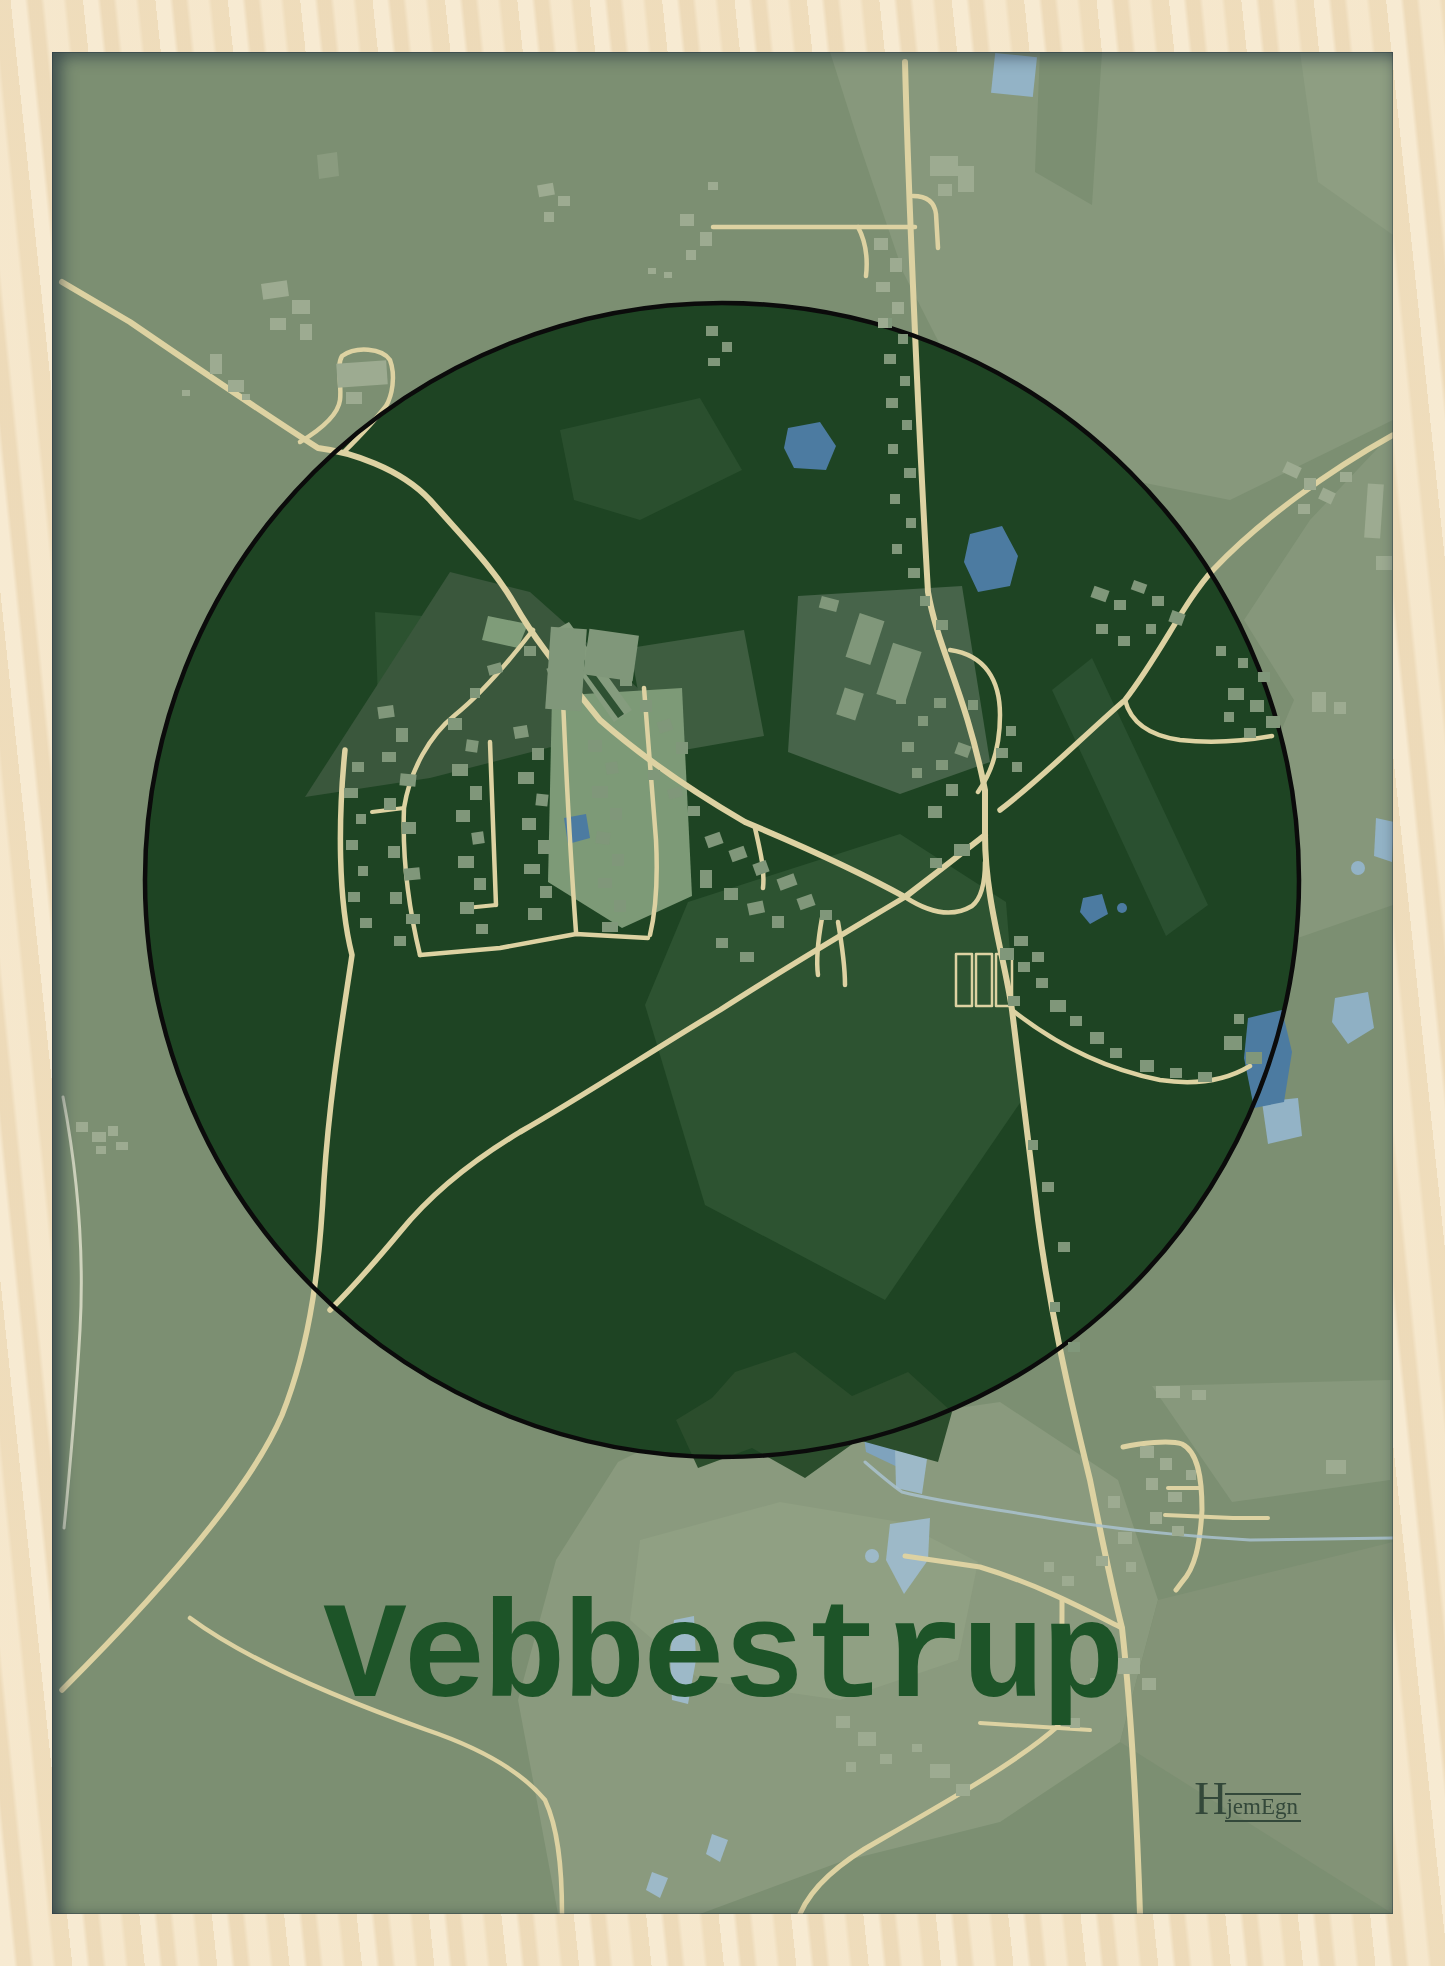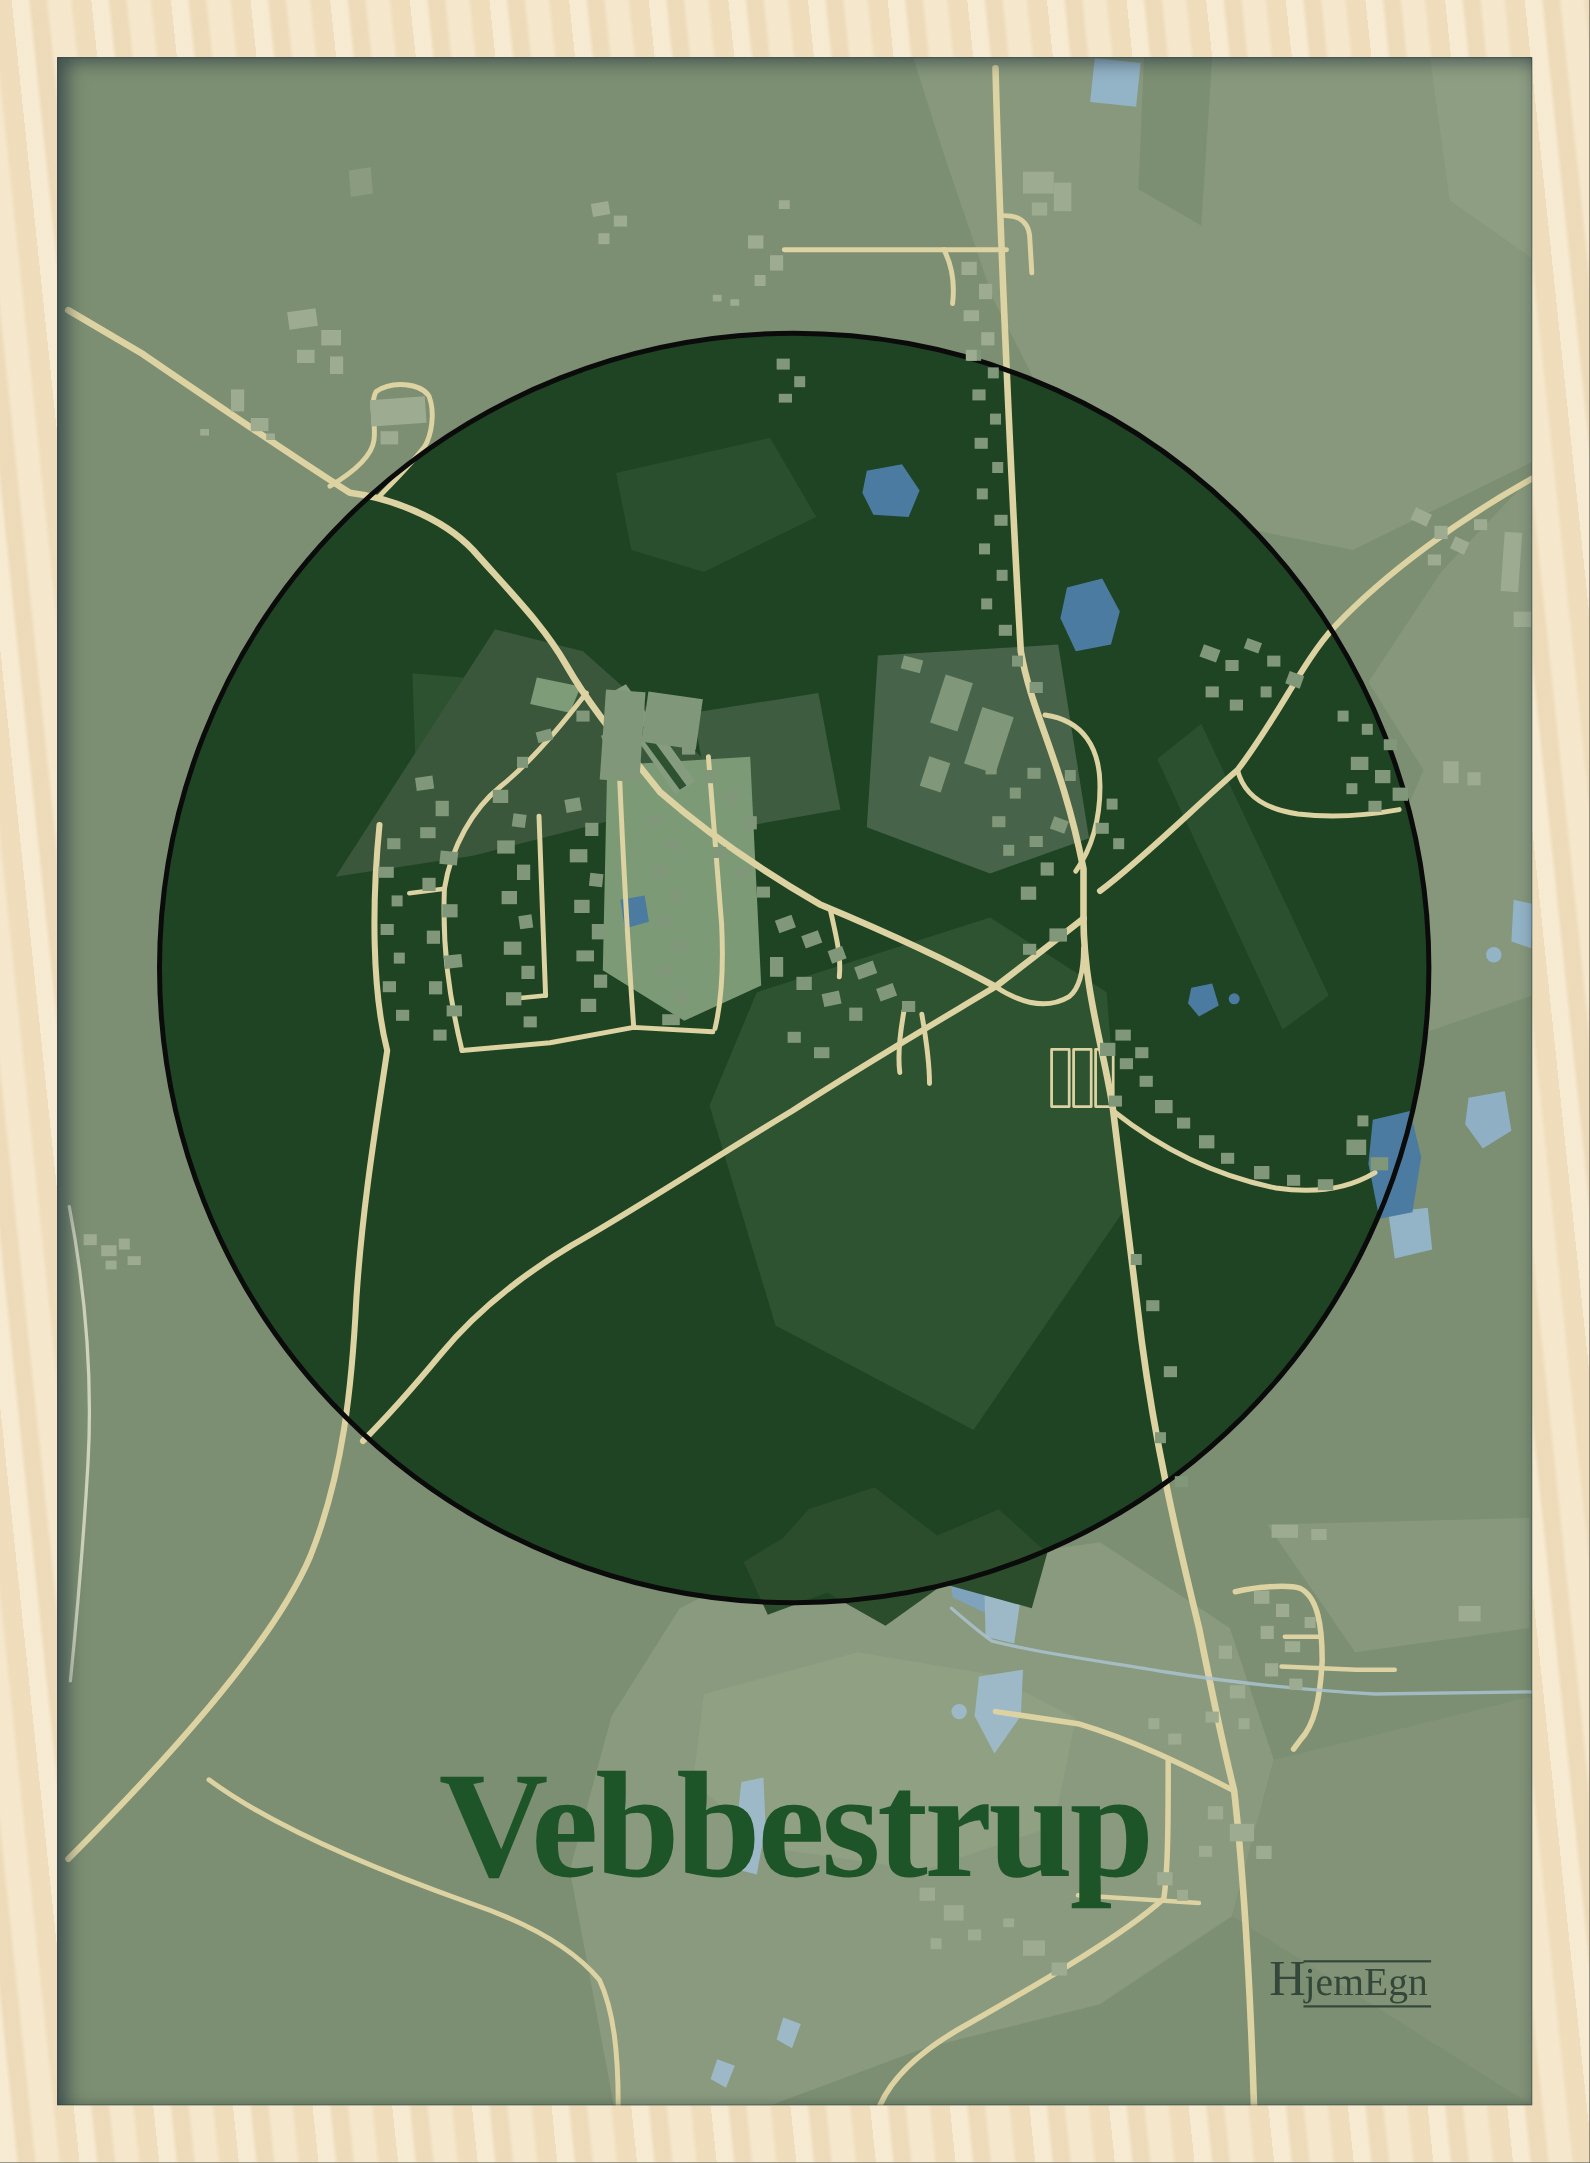--- a/index.html
+++ b/index.html
@@ -12,26 +12,26 @@
         rgba(255,250,238,.35) 0 14px, rgba(222,198,158,.28) 18px 30px,
         rgba(255,250,238,.22) 34px 52px, rgba(226,204,164,.25) 56px 72px),
       #f3e2c3;}
   .poster{position:absolute;inset:52px;background:#7c8f72;}
   .poster svg{position:absolute;inset:0;width:100%;height:100%;display:block;}
   .shade{position:absolute;inset:0;pointer-events:none;z-index:6;
     box-shadow:inset 14px 9px 16px -5px rgba(28,42,58,.62),
                inset -7px -7px 12px -7px rgba(28,42,58,.38),
                inset 0 0 0 1px rgba(30,45,60,.35);}
   .title{position:absolute;left:0;right:0;top:1538px;z-index:4;text-align:center;
-    font-family:Liberation Serif, serif;font-weight:700;
+    font-family:Liberation Mono, monospace;font-weight:700;
     font-size:138px;line-height:1;letter-spacing:-3px;color:#1d5428;}
   .logo{position:absolute;right:92px;top:1726px;z-index:4;color:#33483a;
     font-family:"Liberation Serif",serif;white-space:nowrap;}
   .logo-h{font-size:46px;line-height:.9;}
-  .logo-rest{display:inline-block;font-size:36px;line-height:1.05;
+  .logo-rest{display:inline-block;font-size:23px;line-height:1.05;
     border-top:2px solid #33483a;border-bottom:2px solid #33483a;
     padding:0 3px 1px 1px;margin-left:-2px;}
 </style>
 </head>
 <body>
 
 <div class="canvas">
   <div class="frame"></div>
   <div class="poster">
     <svg viewBox="52 52 1341 1862" preserveAspectRatio="none">

